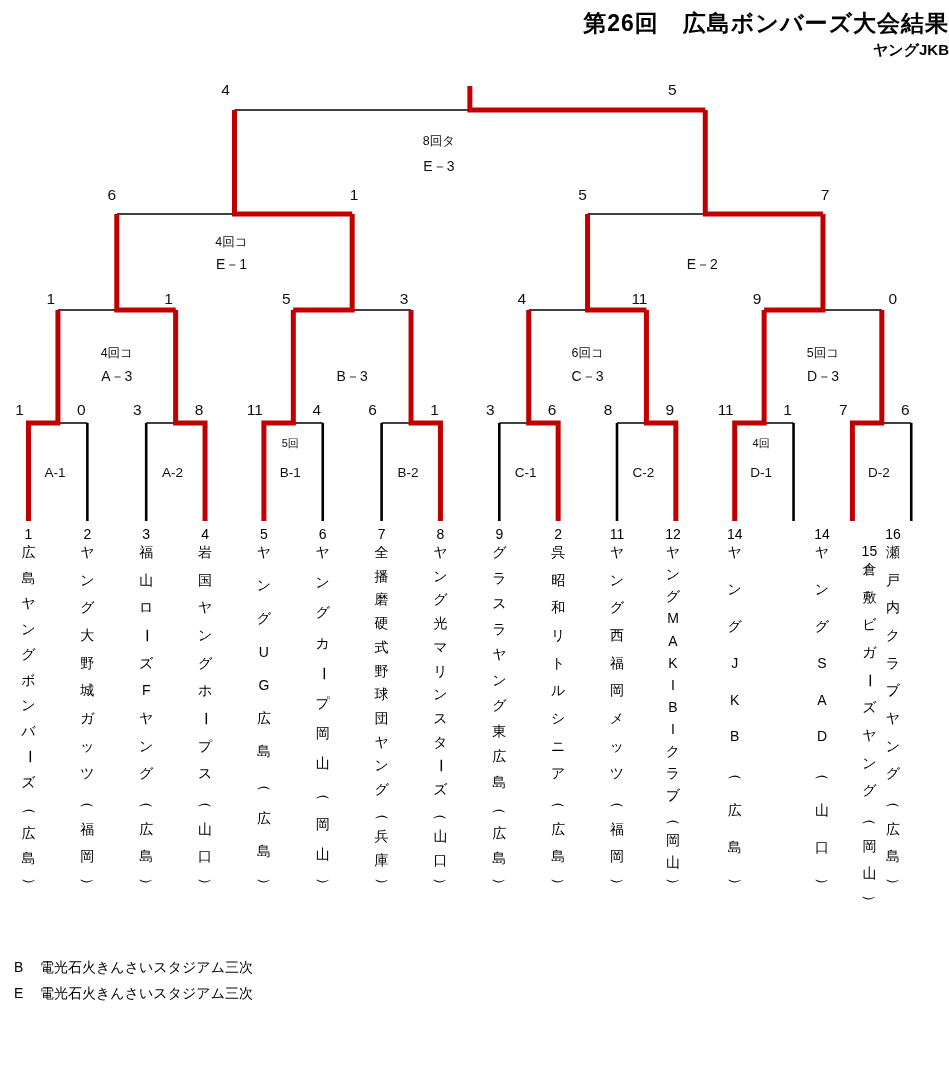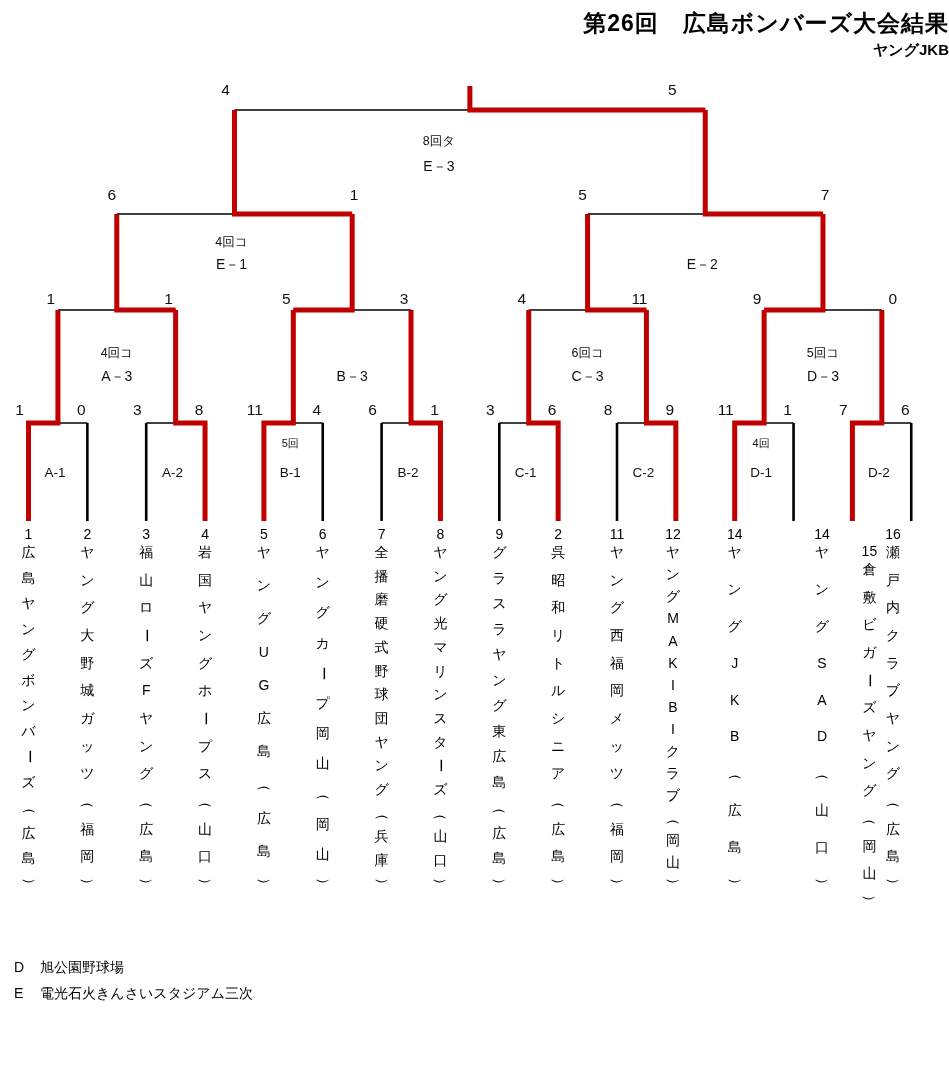--- a/index.html
+++ b/index.html
@@ -406,16 +406,16 @@
           <span>グ</span>
           <span class="rot">（</span>
           <span>広</span>
           <span>島</span>
           <span class="rot">）</span>
         </div>
       </div>
     </div>
 
   <div class="venues">
-    <div class="venue-row"><span class="code">D</span><span>旭公園野球場</span></div>
+    <div class="venue-row"><span class="code">B</span><span>電光石火きんさいスタジアム三次</span></div>
     <div class="venue-row"><span class="code">E</span><span>電光石火きんさいスタジアム三次</span></div>
   </div>
 </div>
 
 </body></html>

